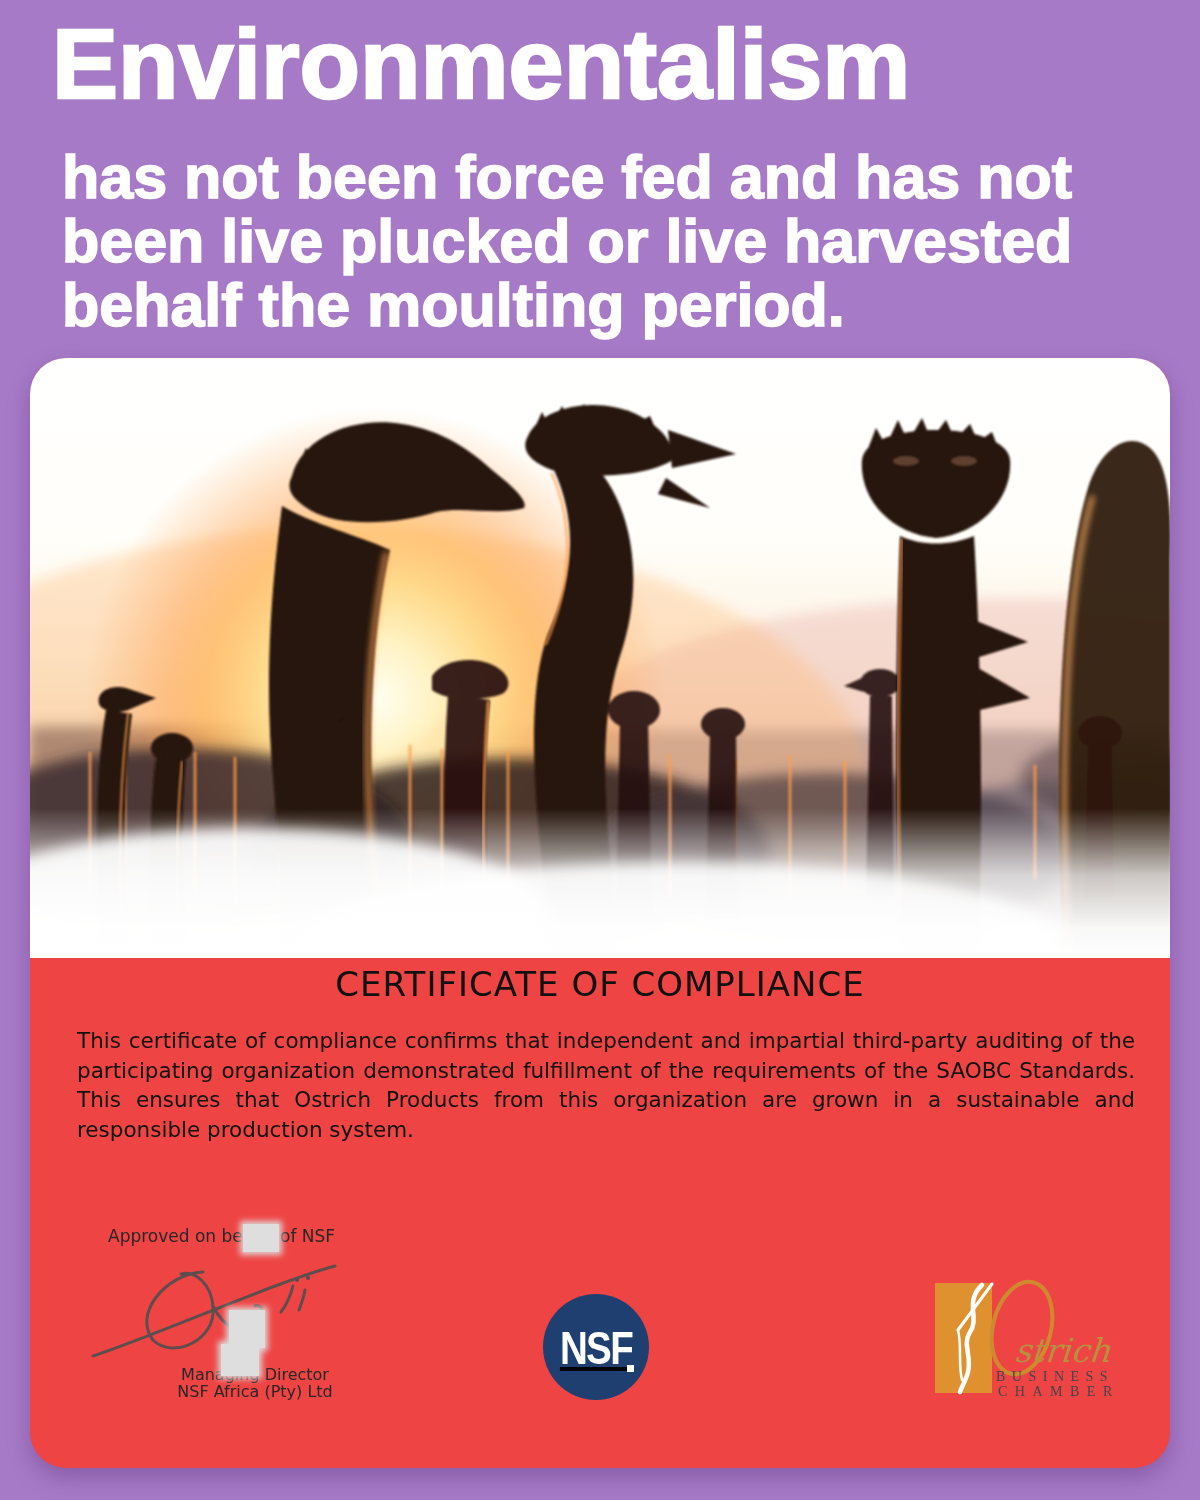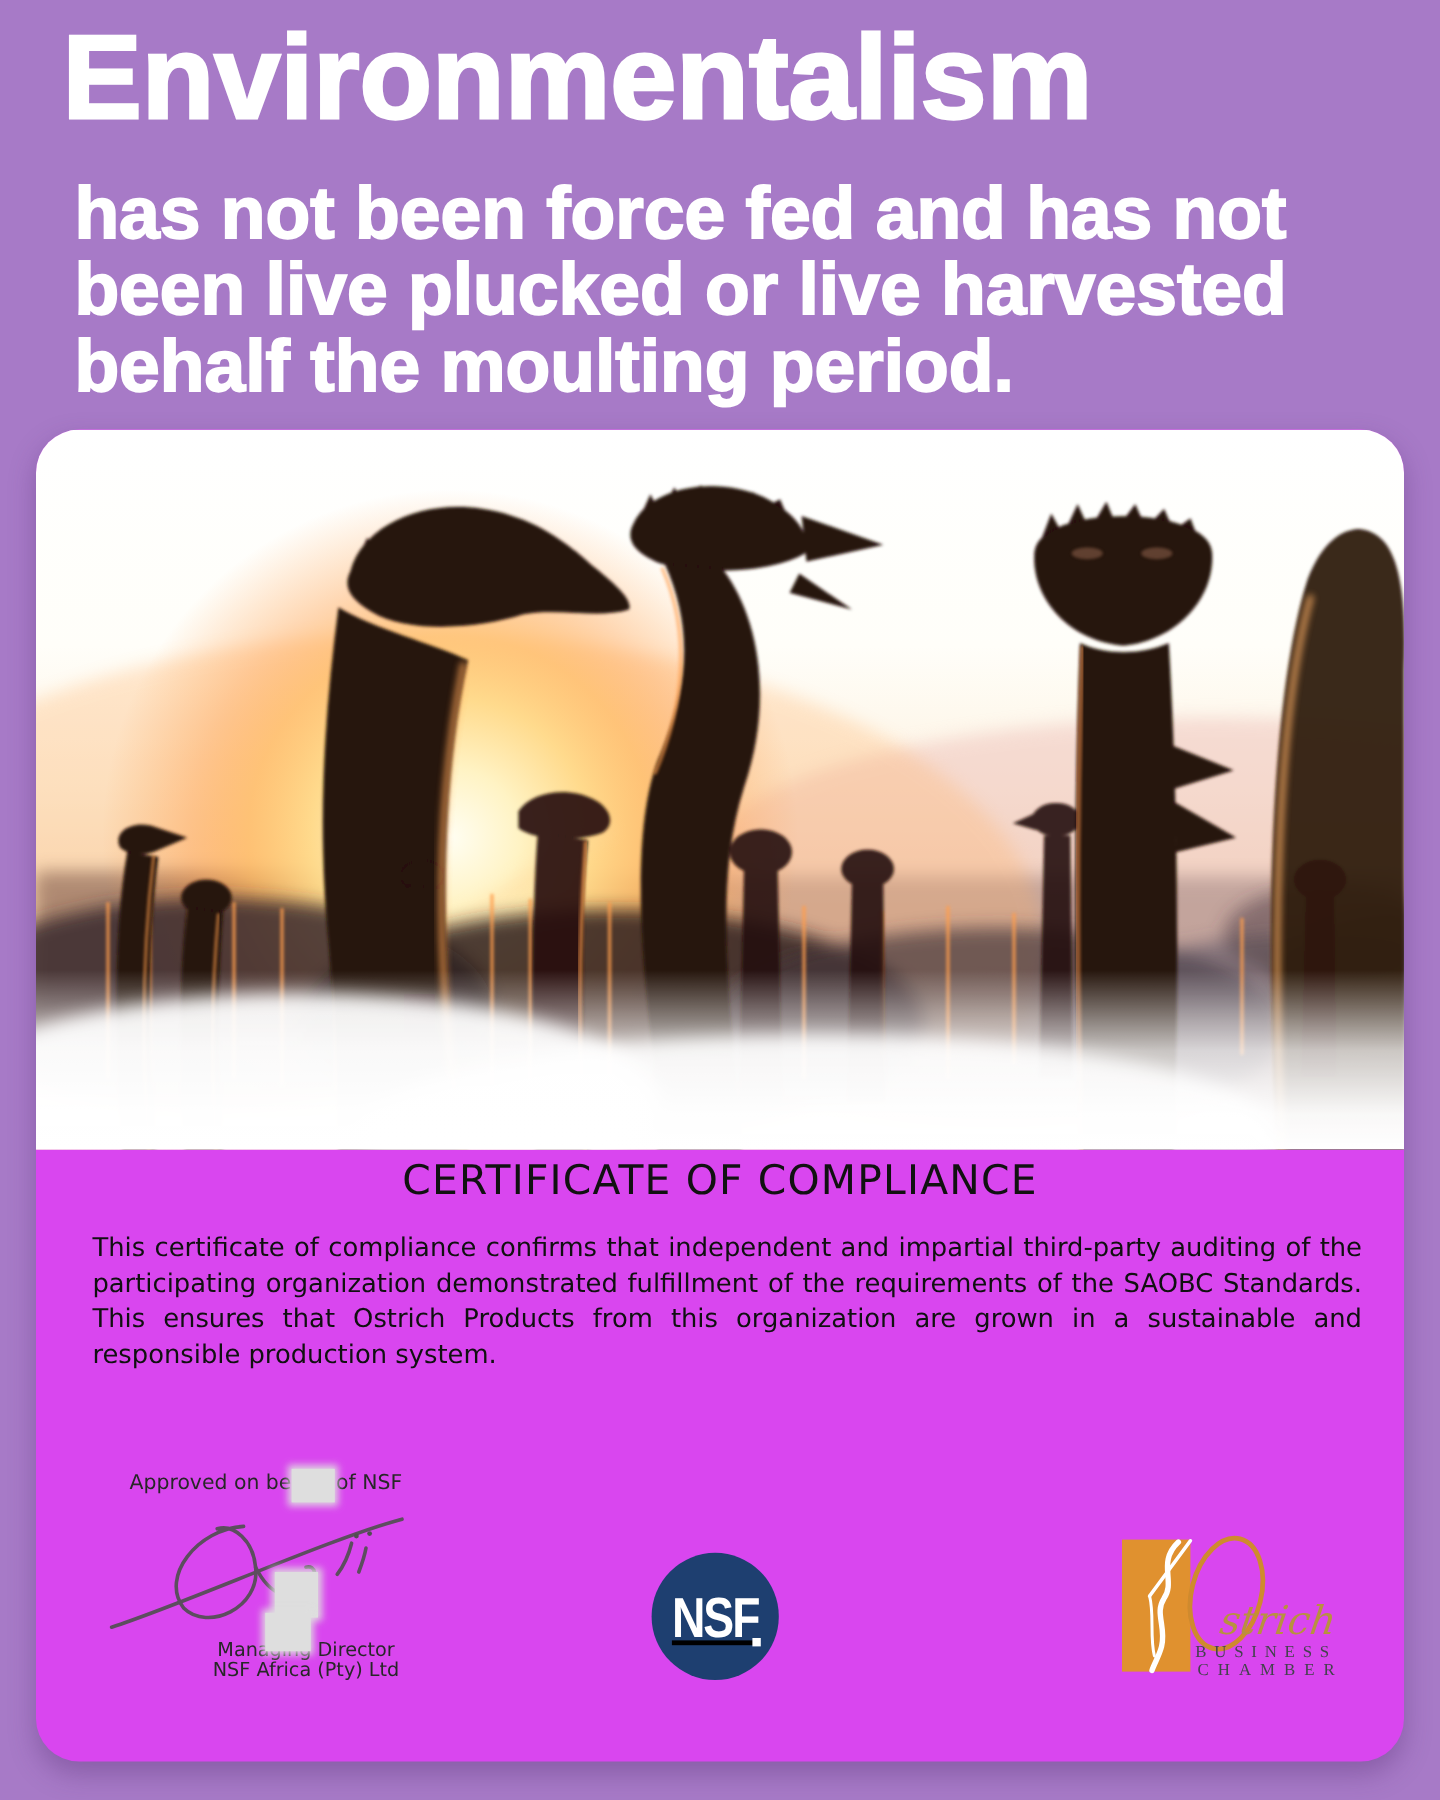--- a/index.html
+++ b/index.html
@@ -15,21 +15,21 @@
     -webkit-text-stroke:2.5px #ffffff;letter-spacing:0;
   }
   .hero-sub{
     position:absolute;left:52px;top:145px;width:1120px;
     font-size:61px;font-weight:700;color:#ffffff;line-height:64px;margin-left:10px;
     -webkit-text-stroke:1.6px #ffffff;
   }
   
   .card{
     position:absolute;left:30px;top:358px;width:1140px;height:1110px;
-    background:#d946ef;border-radius:36px;overflow:hidden;
+    background:#ef4444;border-radius:36px;overflow:hidden;
     box-shadow:0 10px 22px rgba(80,40,110,.35);
   }
   .photo{position:absolute;left:0;top:0;width:1140px;height:600px;}
   .cert-title{
     position:absolute;left:0;top:606px;width:100%;text-align:center;
     font-family:"DejaVu Sans", sans-serif;font-size:34px;font-weight:500;
     letter-spacing:1px;color:#111111;
   }
   .cert-body{
     position:absolute;left:47px;top:668px;width:1058px;

